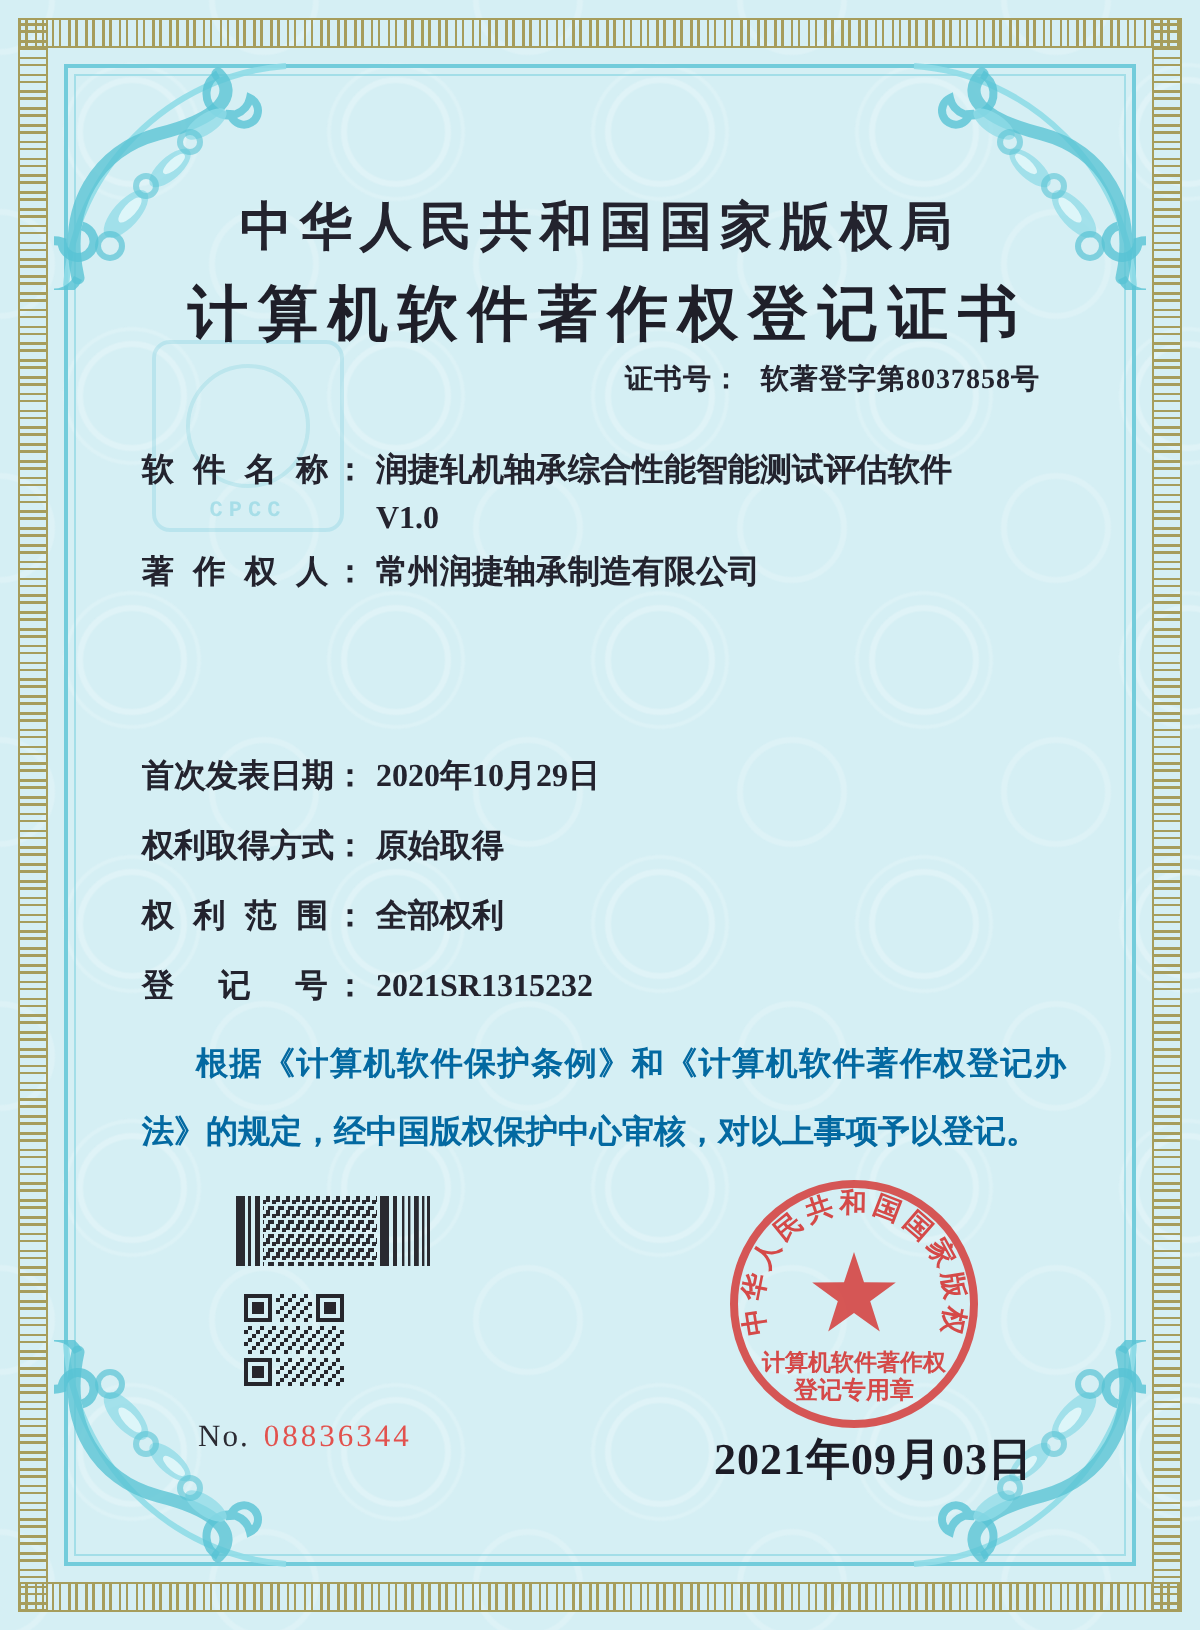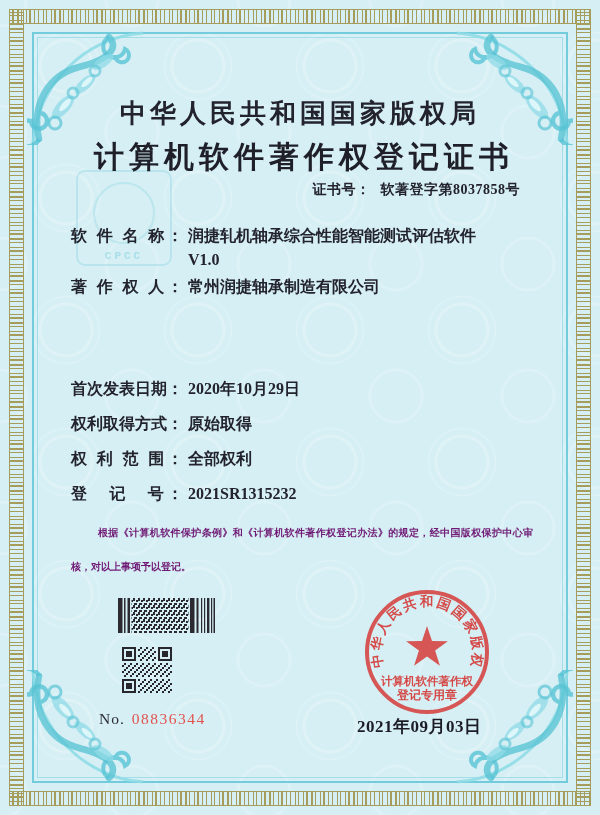--- a/index.html
+++ b/index.html
@@ -82,35 +82,35 @@
   .fvalue{display:inline-block;margin-left:1px;vertical-align:top;max-width:380px;}
   .r1{top:208px;margin-top:16px;}
   .r2{top:275px;}
   .r3{top:342px;}
   .r4{top:377px;}
   .r5{top:412px;}
   .r6{top:447px;}
   .r7{top:482px;}
   .statement{
     position:absolute;left:71px;top:516px;width:462px;
-    font-size:10px;font-weight:bold;line-height:34px;text-indent:27px;
-    text-align:justify;color:#701a75;
+    font-size:16px;font-weight:bold;line-height:34px;text-indent:27px;
+    text-align:justify;color:#0369a1;
   }
   
   .barcode{position:absolute;left:118px;top:598px;}
   .qr{position:absolute;left:122px;top:647px;}
   .serial{
     position:absolute;left:99px;top:710px;font-size:15.5px;letter-spacing:1px;color:#2b2b33;
   }
   .serial .num{color:#e2524e;margin-left:7px;letter-spacing:1.5px;}
   
   .seal{position:absolute;left:353px;top:582px;width:148px;height:150px;}
   .seal text{font-family:"Liberation Serif","DejaVu Serif",serif;}
   .issue-date{
-    position:absolute;left:357px;top:715px;font-size:17px;font-weight:bold;
+    position:absolute;left:357px;top:715px;font-size:22px;font-weight:bold;
     letter-spacing:.5px;color:#1c1c26;
   }
 </style>
 </head>
 <body>
 
 <div class="page">
   <div class="wm"></div>
 
   <div class="gk gkh gk-top"></div>

